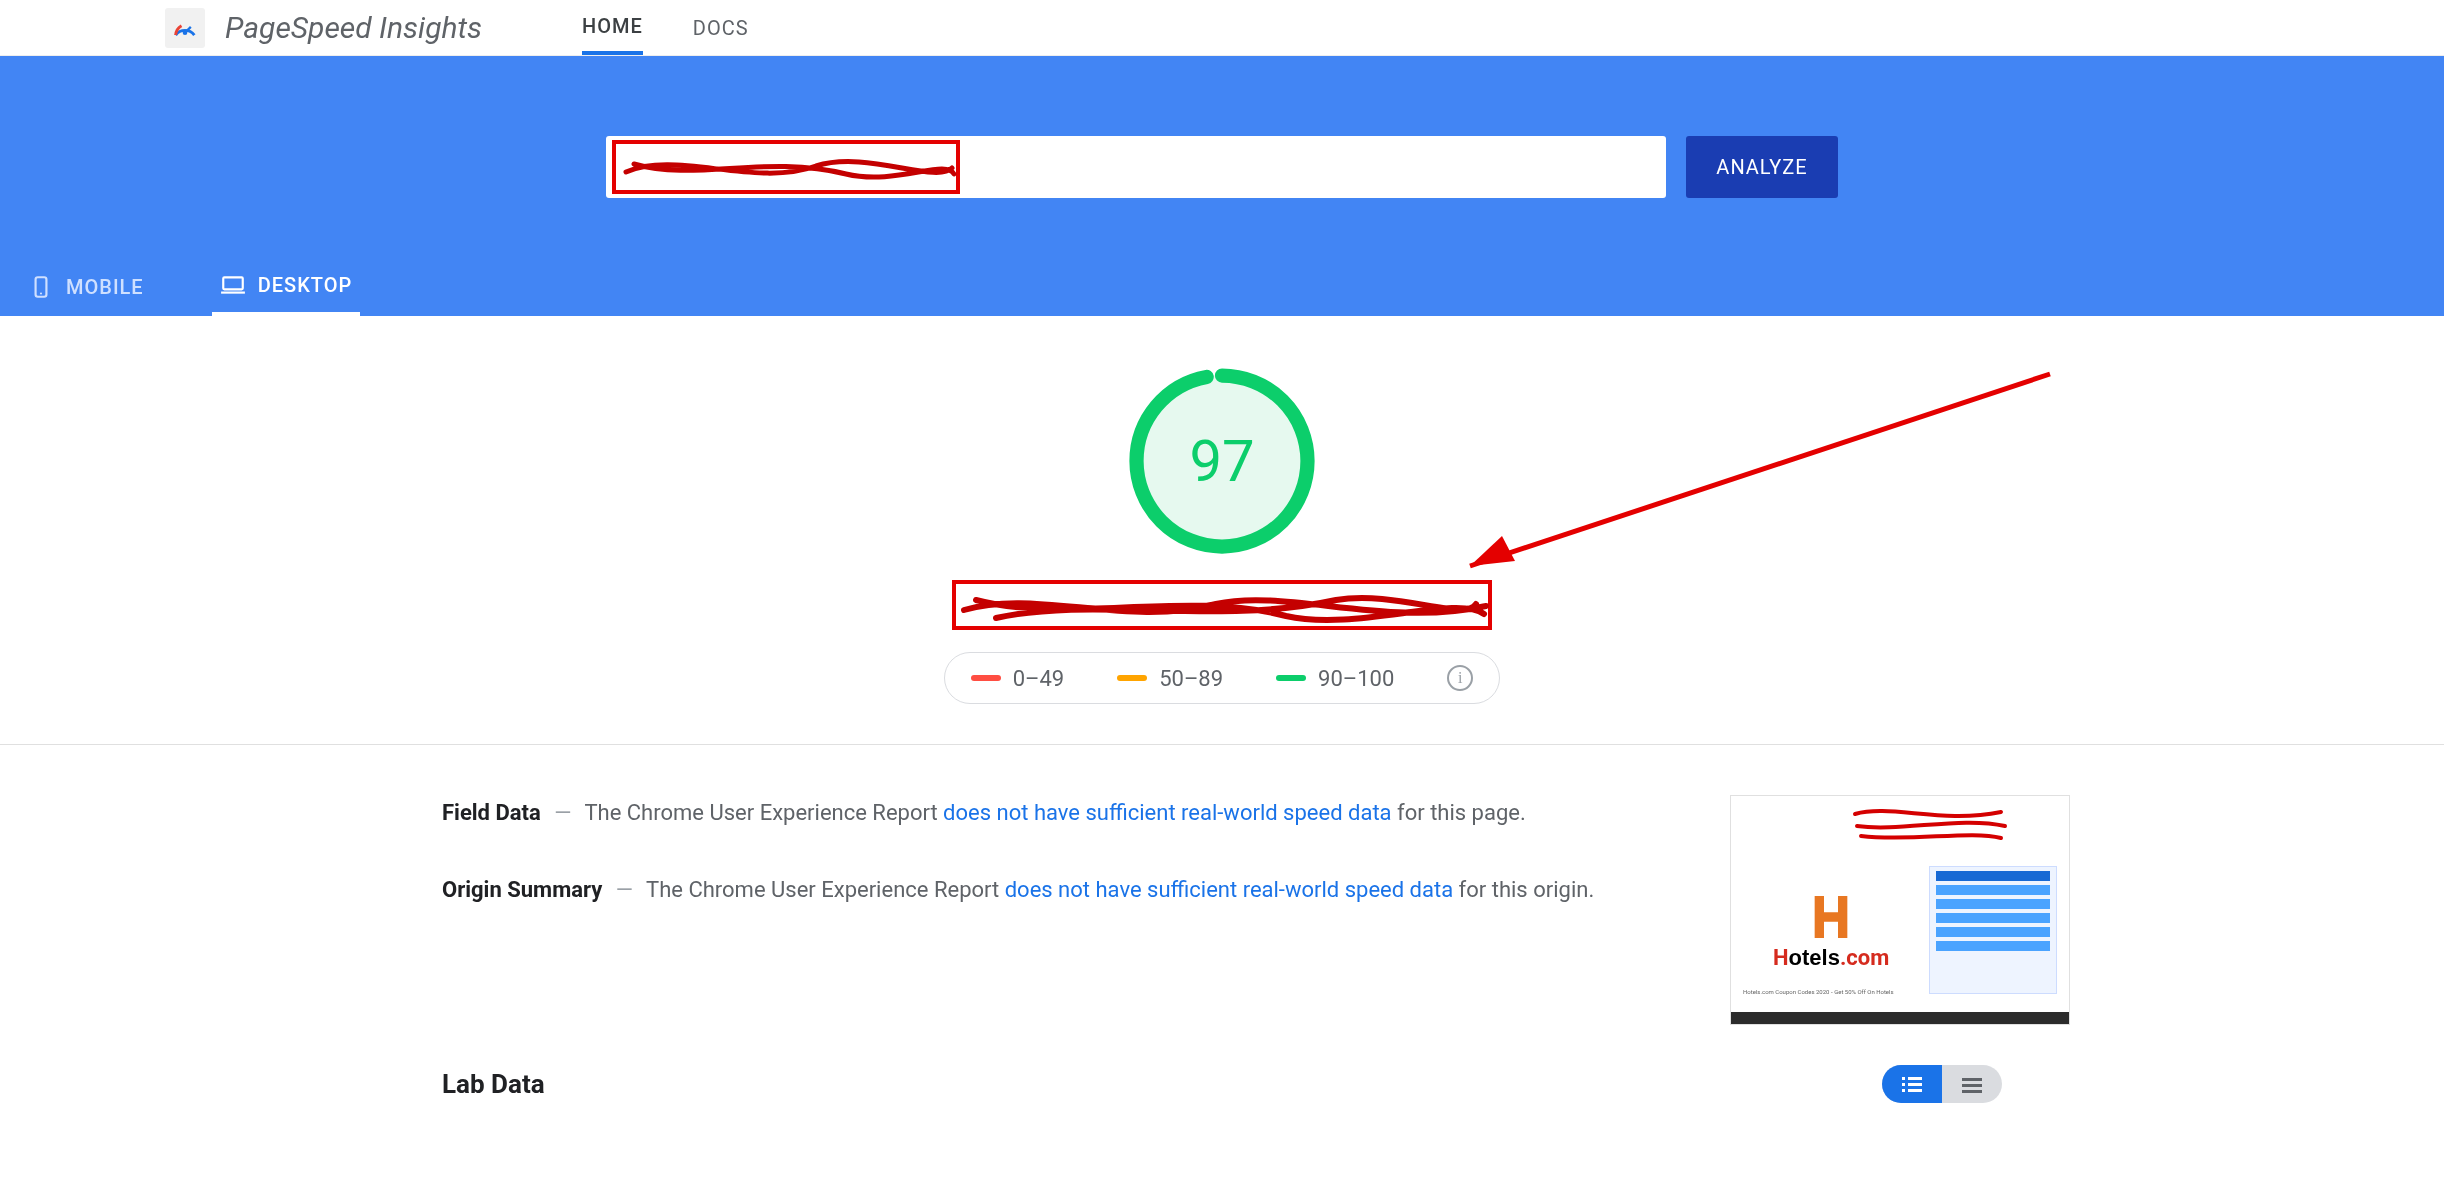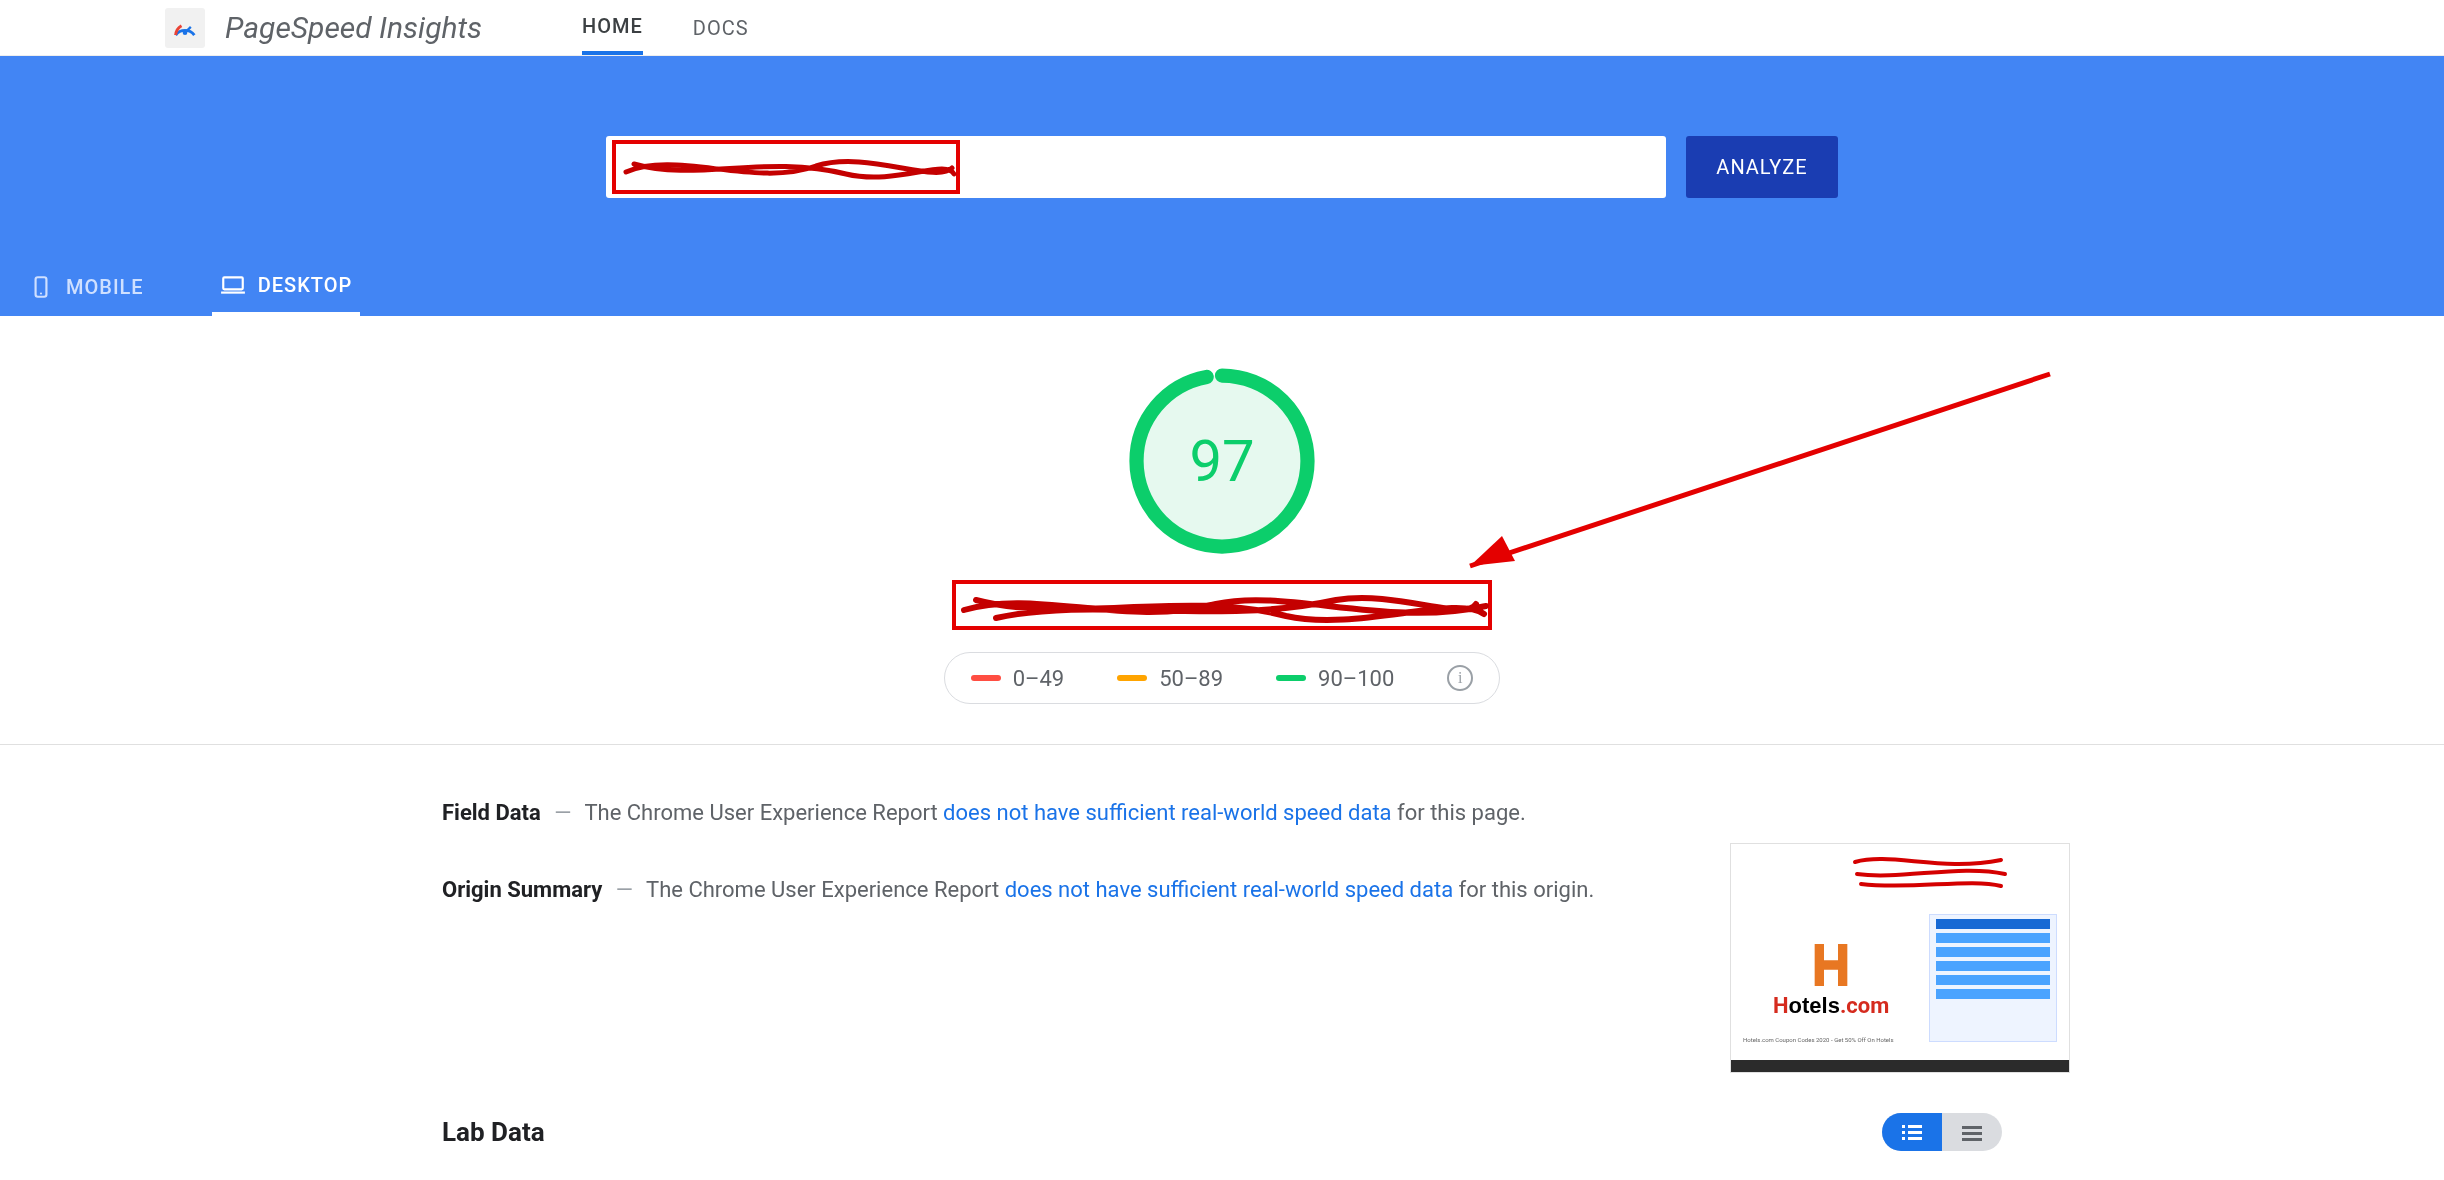--- a/index.html
+++ b/index.html
@@ -36,21 +36,21 @@
 .legend-item { display: flex; align-items: center; gap: 12px; }
 .legend-dash { width: 30px; height: 6px; border-radius: 3px; display: inline-block; }
 .legend .info { width: 26px; height: 26px; border: 2px solid #9aa0a6; border-radius: 50%; display: inline-flex; align-items: center; justify-content: center; color: #9aa0a6; font-size: 16px; font-family: serif; cursor: pointer; }
 
 
 .arrow-overlay { position: absolute; top: 50px; left: 1430px; pointer-events: none; }
 
 
 .data-block { width: 1560px; margin: 50px auto 0; display: flex; gap: 40px; }
 .data-left { flex: 1; }
-.data-right { width: 272px; margin-top: 48px; }
+.data-right { width: 272px; }
 .para { font-size: 22px; color: #5f6368; line-height: 1.6; margin-bottom: 42px; }
 .para .label { color: #202124; font-weight: 700; }
 .para .dash { color: #9aa0a6; margin: 0 8px; }
 .para a { color: #1a73e8; text-decoration: none; }
 
 .thumb { width: 340px; height: 230px; border: 1px solid #e0e0e0; background: #fff; position: relative; overflow: hidden; }
 
 .labdata-row { width: 1560px; margin: 40px auto 0; display: flex; justify-content: space-between; align-items: center; }
 .labdata-label { font-size: 26px; font-weight: 700; color: #202124; }
 .view-toggle { display: flex; border-radius: 30px; overflow: hidden; background: #dadce0; }

